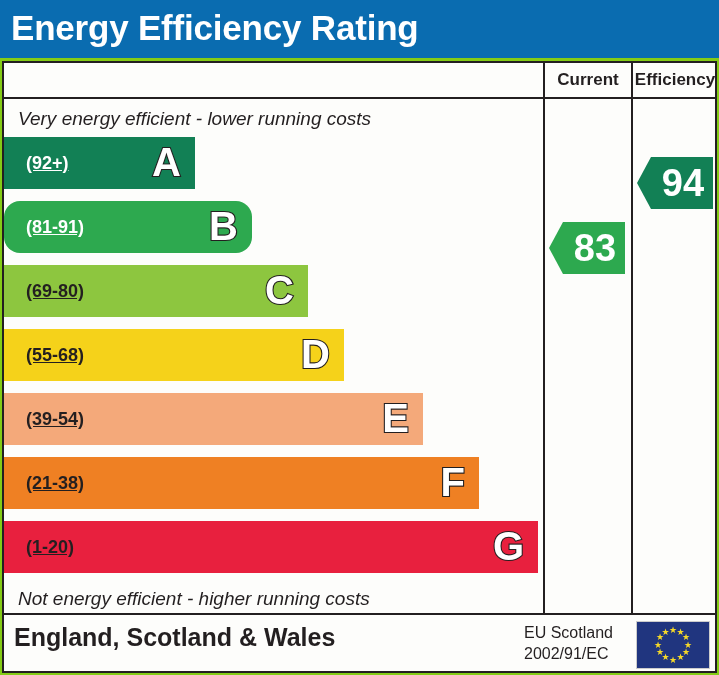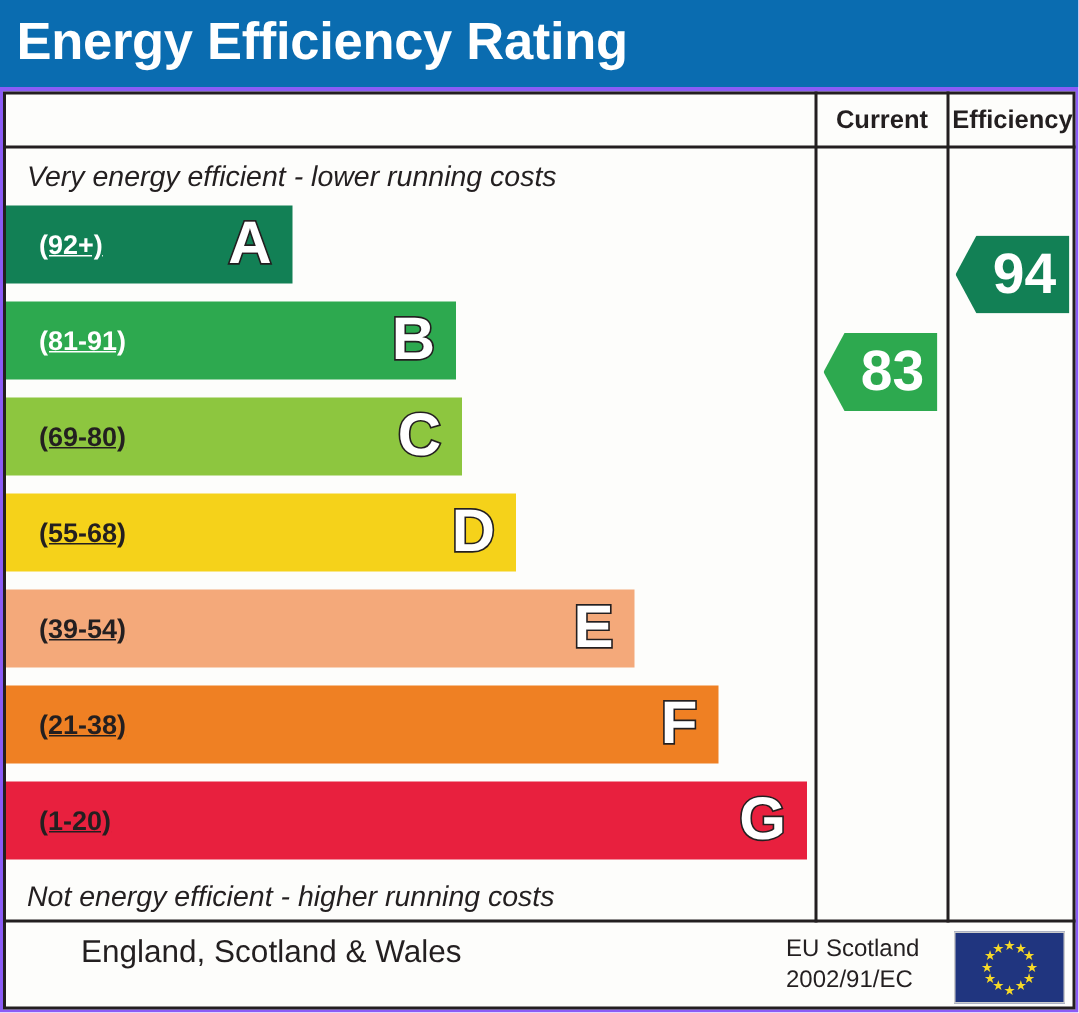--- a/index.html
+++ b/index.html
@@ -7,21 +7,21 @@
     padding: 0;
     background: #ffffff;
   }
   body {
     font-family: "Liberation Sans", sans-serif;
   }
   #epc {
     position: relative;
     width: 719px;
     height: 675px;
-    background: #8b5cf6;
+    background: #84cc16;
     overflow: hidden;
     box-sizing: border-box;
   }
 
   
   .title-bar {
     position: absolute;
     left: 0;
     top: 0;
     width: 719px;
@@ -153,25 +153,24 @@
     padding-left: 16px;
     box-sizing: border-box;
     clip-path: polygon(0% 50%, 14px 0%, 100% 0%, 100% 100%, 14px 100%);
   }
 
   
   .footer-title {
     position: absolute;
     left: 14px;
     top: 623px;
-    font-size: 21px;
-    font-weight: normal;
-    color: #231f20;
-    white-space: nowrap;
-    margin-left: 40px;
+    font-size: 25px;
+    font-weight: bold;
+    color: #231f20;
+    white-space: nowrap;
   }
   .eu-directive {
     position: absolute;
     left: 524px;
     top: 622px;
     width: 104px;
     font-size: 16px;
     color: #231f20;
     line-height: 21px;
     text-align: left;
@@ -215,21 +214,21 @@
   <div class="hdr-cell potential">Efficiency</div>
 
   <div class="caption top">Very energy efficient - lower running costs</div>
   <div class="caption bottom">Not energy efficient - higher running costs</div>
 
   <div id="bands-host">
       <div class="band" style="top: 137px; width: 191px; background: rgb(18, 128, 85);">
         <span class="band-range" style="color: rgb(255, 255, 255);">(92+)</span>
         <span class="band-letter">A</span>
       </div>
-      <div class="band" style="top: 201px; width: 300px; background: rgb(45, 169, 79);">
+      <div class="band" style="top: 201px; width: 248px; background: rgb(45, 169, 79); border-radius: 16px;">
         <span class="band-range" style="color: rgb(255, 255, 255);">(81-91)</span>
         <span class="band-letter">B</span>
       </div>
       <div class="band" style="top: 265px; width: 304px; background: rgb(141, 198, 63); padding-left: 32px;">
         <span class="band-range" style="color: rgb(35, 31, 32);">(69-80)</span>
         <span class="band-letter">C</span>
       </div>
       <div class="band" style="top: 329px; width: 340px; background: rgb(245, 210, 26);">
         <span class="band-range" style="color: rgb(35, 31, 32);">(55-68)</span>
         <span class="band-letter">D</span>

